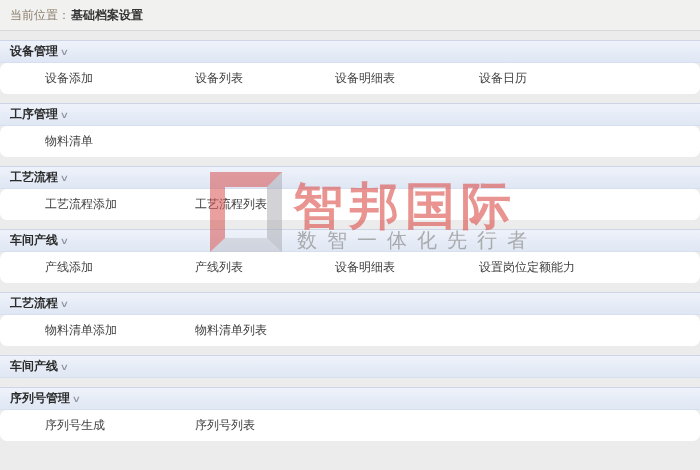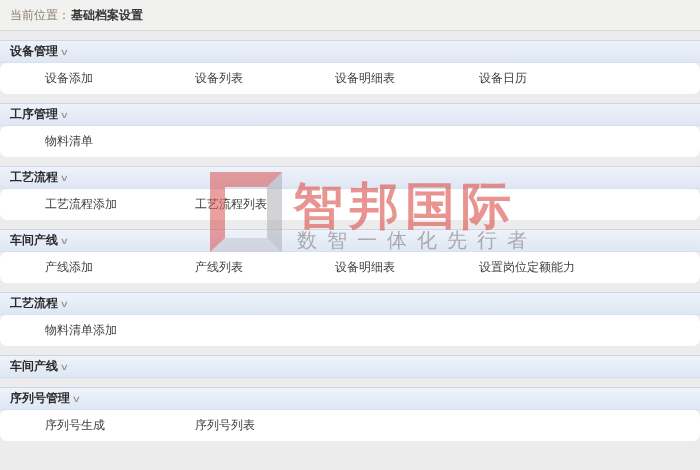--- a/index.html
+++ b/index.html
@@ -113,20 +113,21 @@
       </div>
   </div>
 
   <div class="section">
     <div class="sec-header">
       <span class="sec-title">工艺流程</span>
       <span class="sec-chevron">∨</span>
     </div>
     <div class="sec-items">
         <span class="menu-item">物料清单添加</span>
+        <span class="menu-item">物料清单列表</span>
       </div>
   </div>
 
   <div class="section">
     <div class="sec-header">
       <span class="sec-title">车间产线</span>
       <span class="sec-chevron">∨</span>
     </div>
   </div>
 

